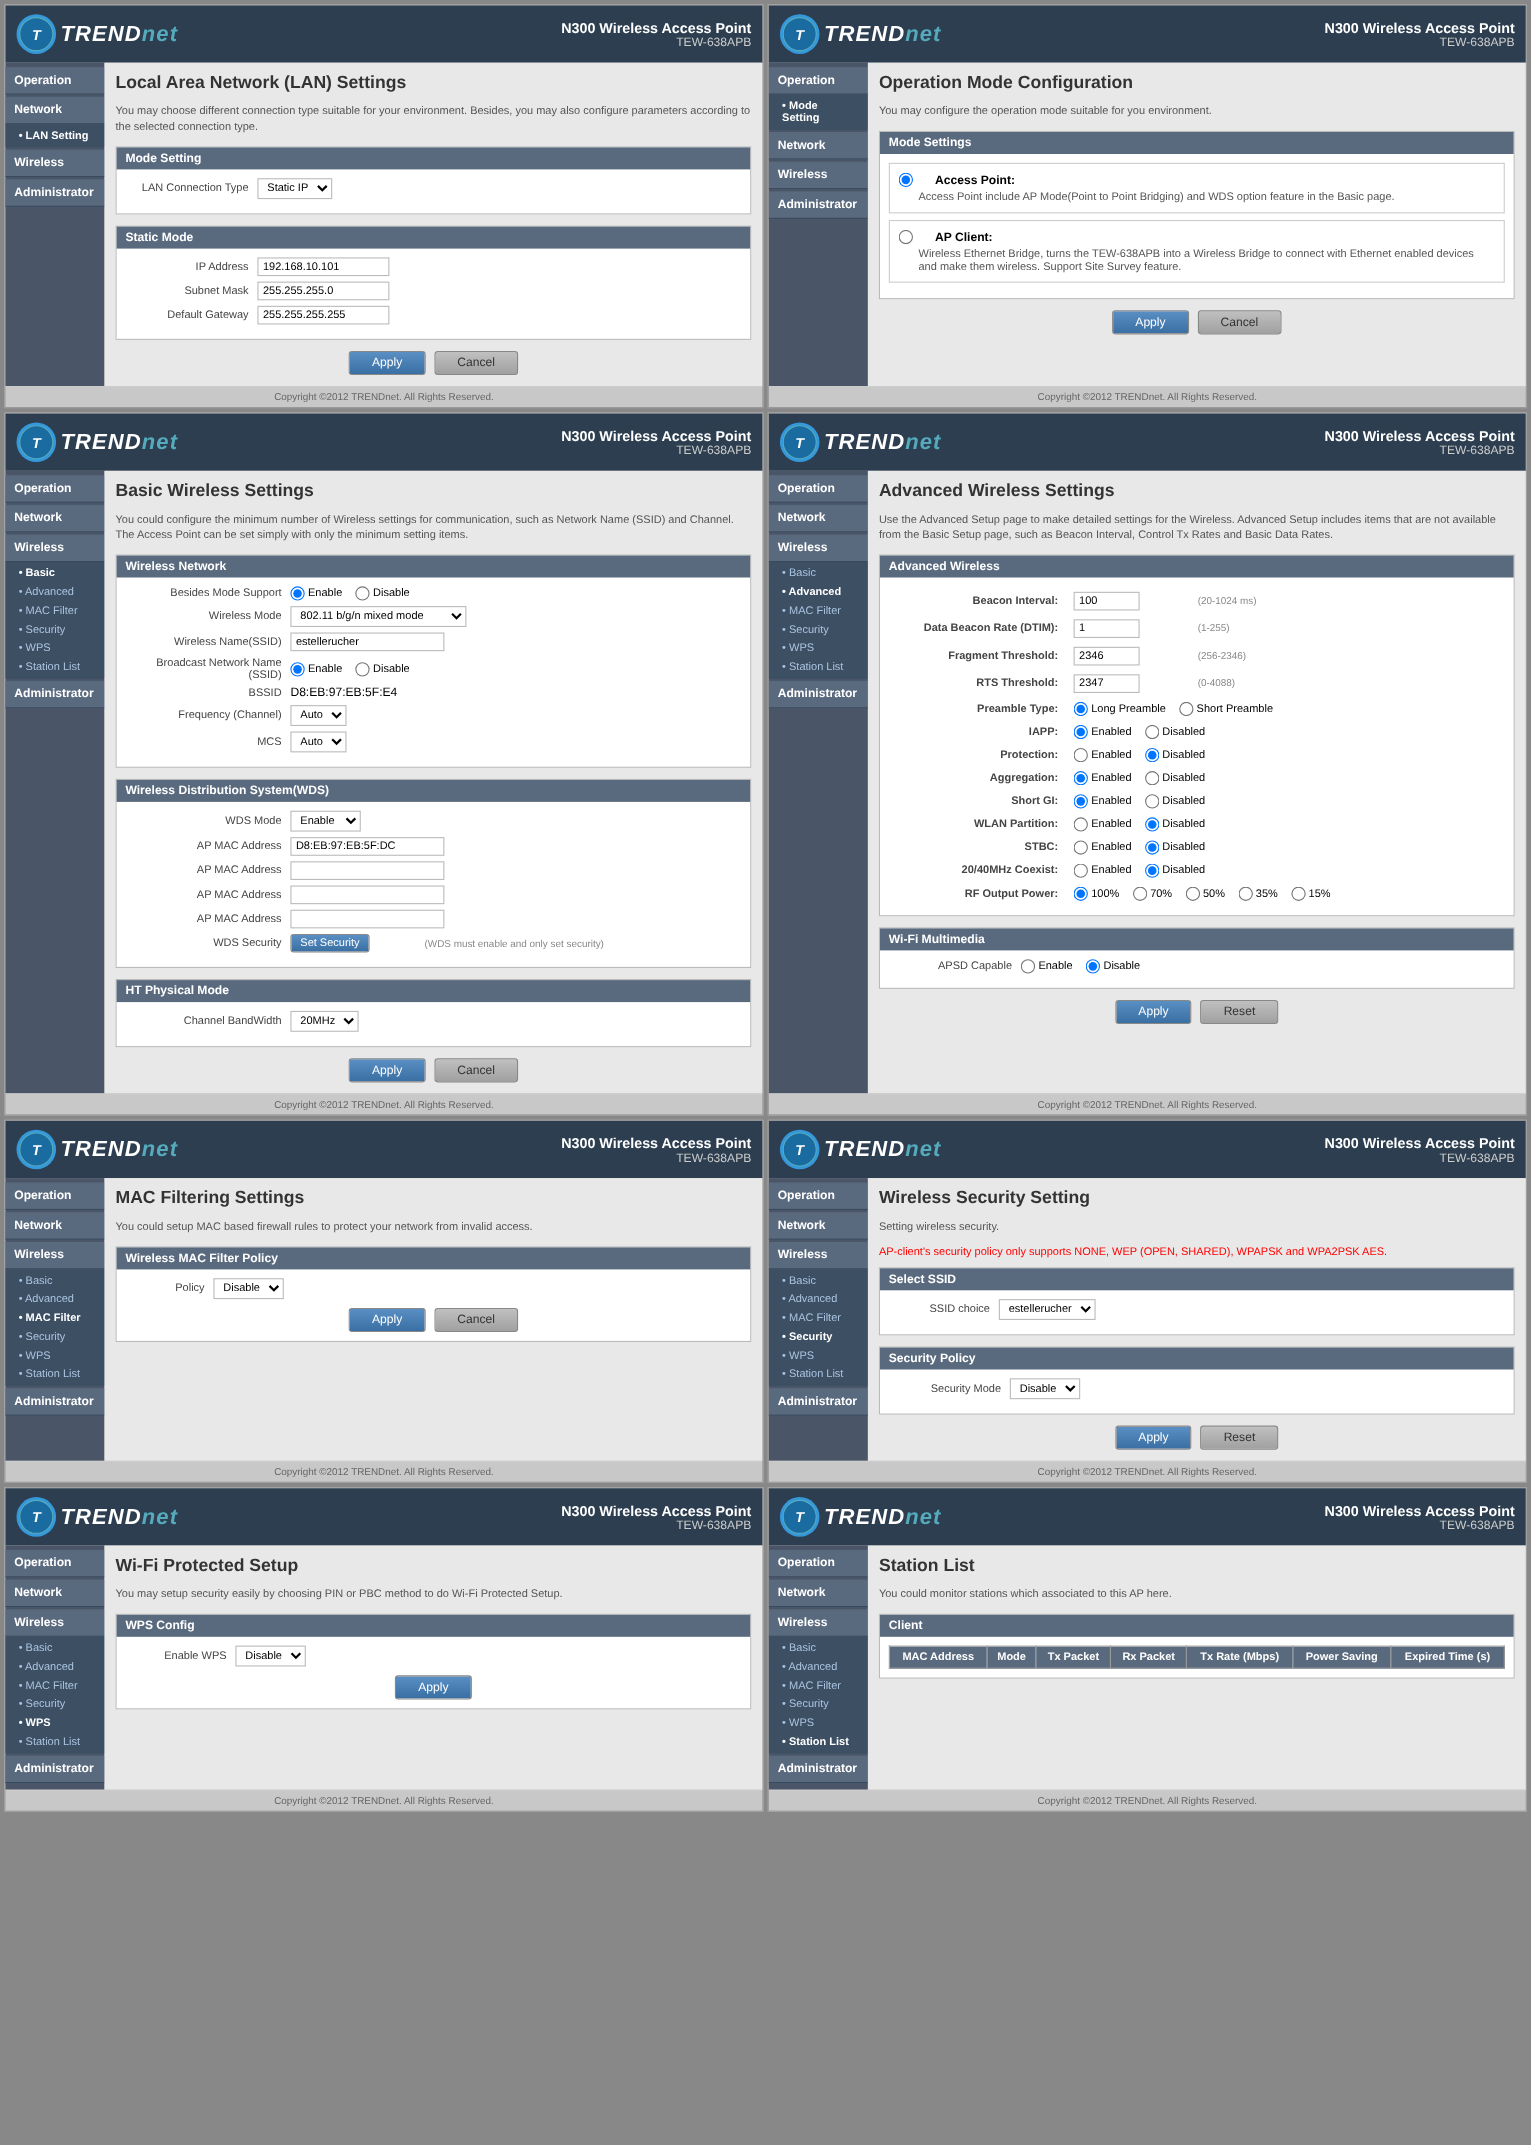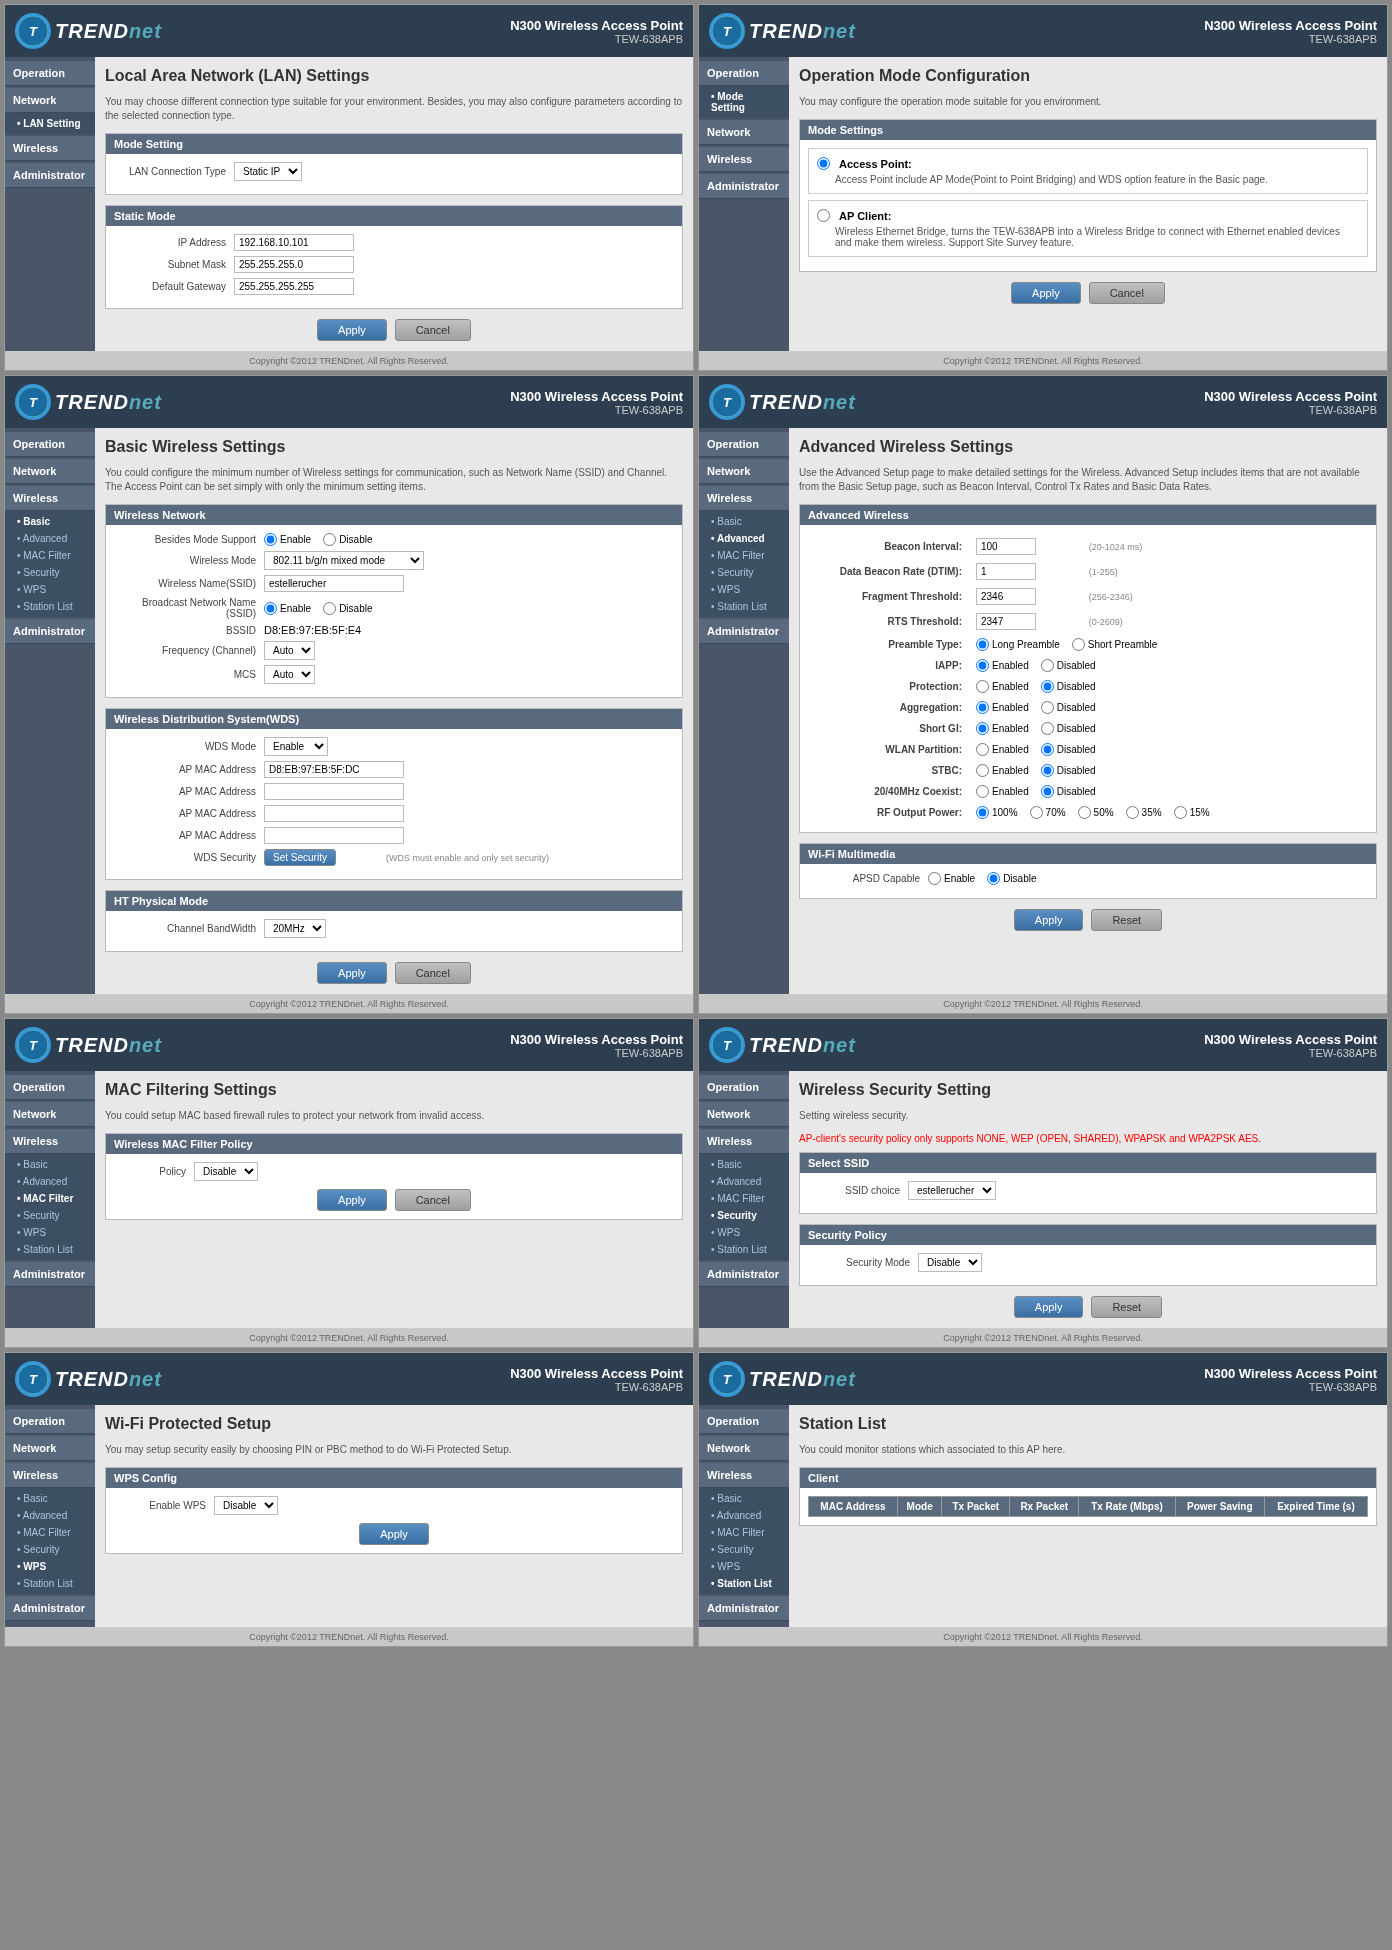--- a/index.html
+++ b/index.html
@@ -281,21 +281,21 @@
       padding: 8px;
       margin-bottom: 6px;
       background: white;
     }
 
     .mode-option-title {
       font-weight: bold;
       margin-bottom: 4px;
       display: flex;
       align-items: center;
-      gap: 9px;
+      gap: 20px;
     }
 
     .mode-option-desc {
       font-size: 10px;
       color: #555;
       margin-left: 18px;
     }
   </style>
 </head>
 <body>
@@ -681,21 +681,21 @@
                     <td>
                       <input class="form-input" type="text" value="2346" style="width: 60px;">
                          <span class="hint">(256-2346)</span>
                     </td>
                   </tr>
 
                   <tr>
                     <td>RTS Threshold:</td>
                     <td>
                       <input class="form-input" type="text" value="2347" style="width: 60px;">
-                         <span class="hint">(0-2609)</span>
+                         <span class="hint">(0-4088)</span>
                     </td>
                   </tr>
 
                   <tr>
                     <td>Preamble Type:</td>
                     <td>
                       <div class="radio-group">
                           <label class="radio-item"><input type="radio" name="Preamble Type:" checked="" style=""> Long Preamble</label>
                         <label class="radio-item"><input type="radio" name="Preamble Type:" style=""> Short Preamble</label>
                         </div>

